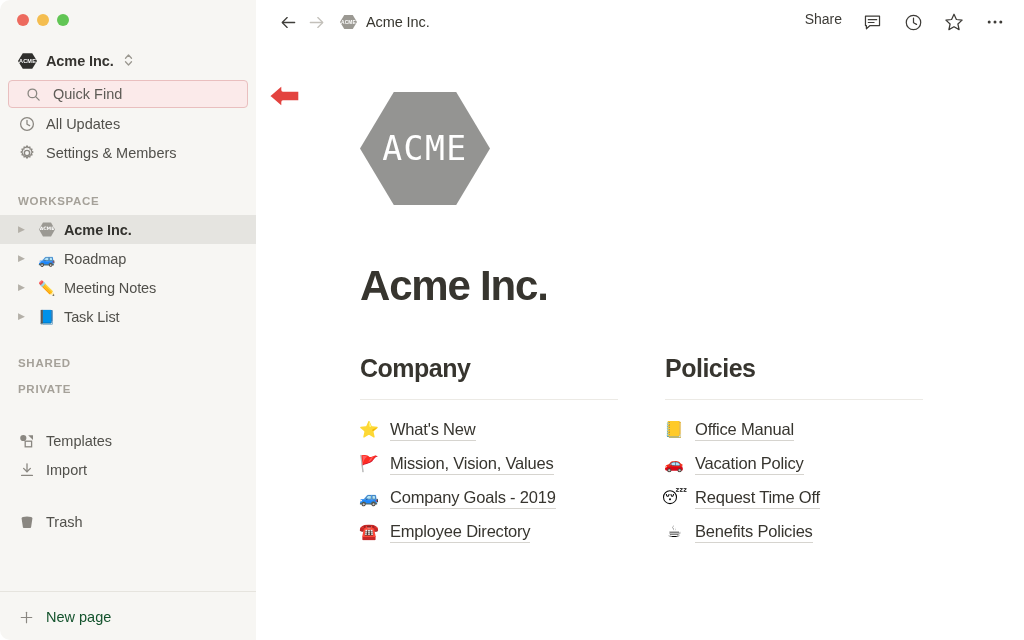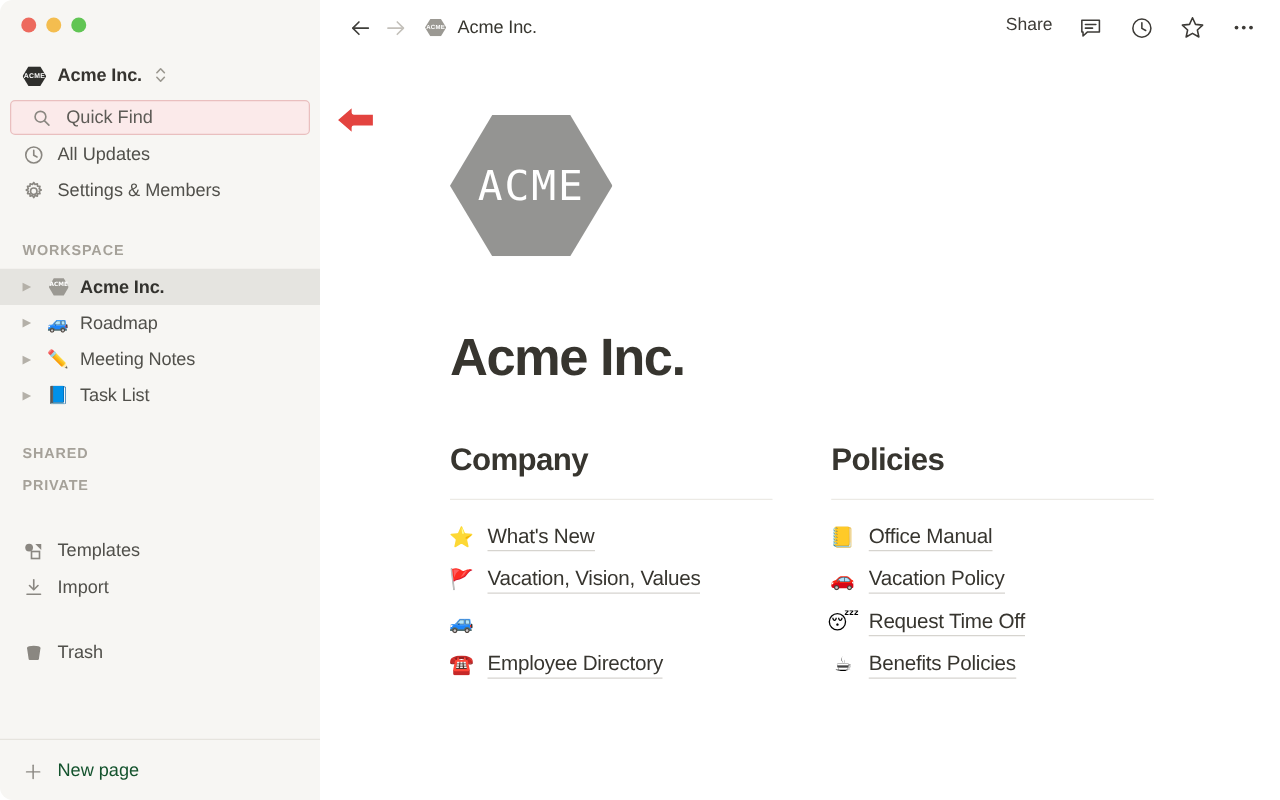--- a/index.html
+++ b/index.html
@@ -444,24 +444,25 @@
 
     <div class="col" id="col-company">
       <div class="col-head">Company</div>
       <div class="col-rule"></div>
       <div class="link-row">
         <span class="link-emoji">⭐</span>
         <span class="link-text">What's New</span>
       </div>
       <div class="link-row">
         <span class="link-emoji">🚩</span>
-        <span class="link-text">Vacation, Vision, Values</span>
+        <span class="link-text">Mission, Vision, Values</span>
       </div>
       <div class="link-row">
         <span class="link-emoji">🚙</span>
+        <span class="link-text">Company Goals - 2019</span>
       </div>
       <div class="link-row">
         <span class="link-emoji">☎️</span>
         <span class="link-text">Employee Directory</span>
       </div>
     </div>
 
     <div class="col" id="col-policies">
       <div class="col-head">Policies</div>
       <div class="col-rule"></div>

